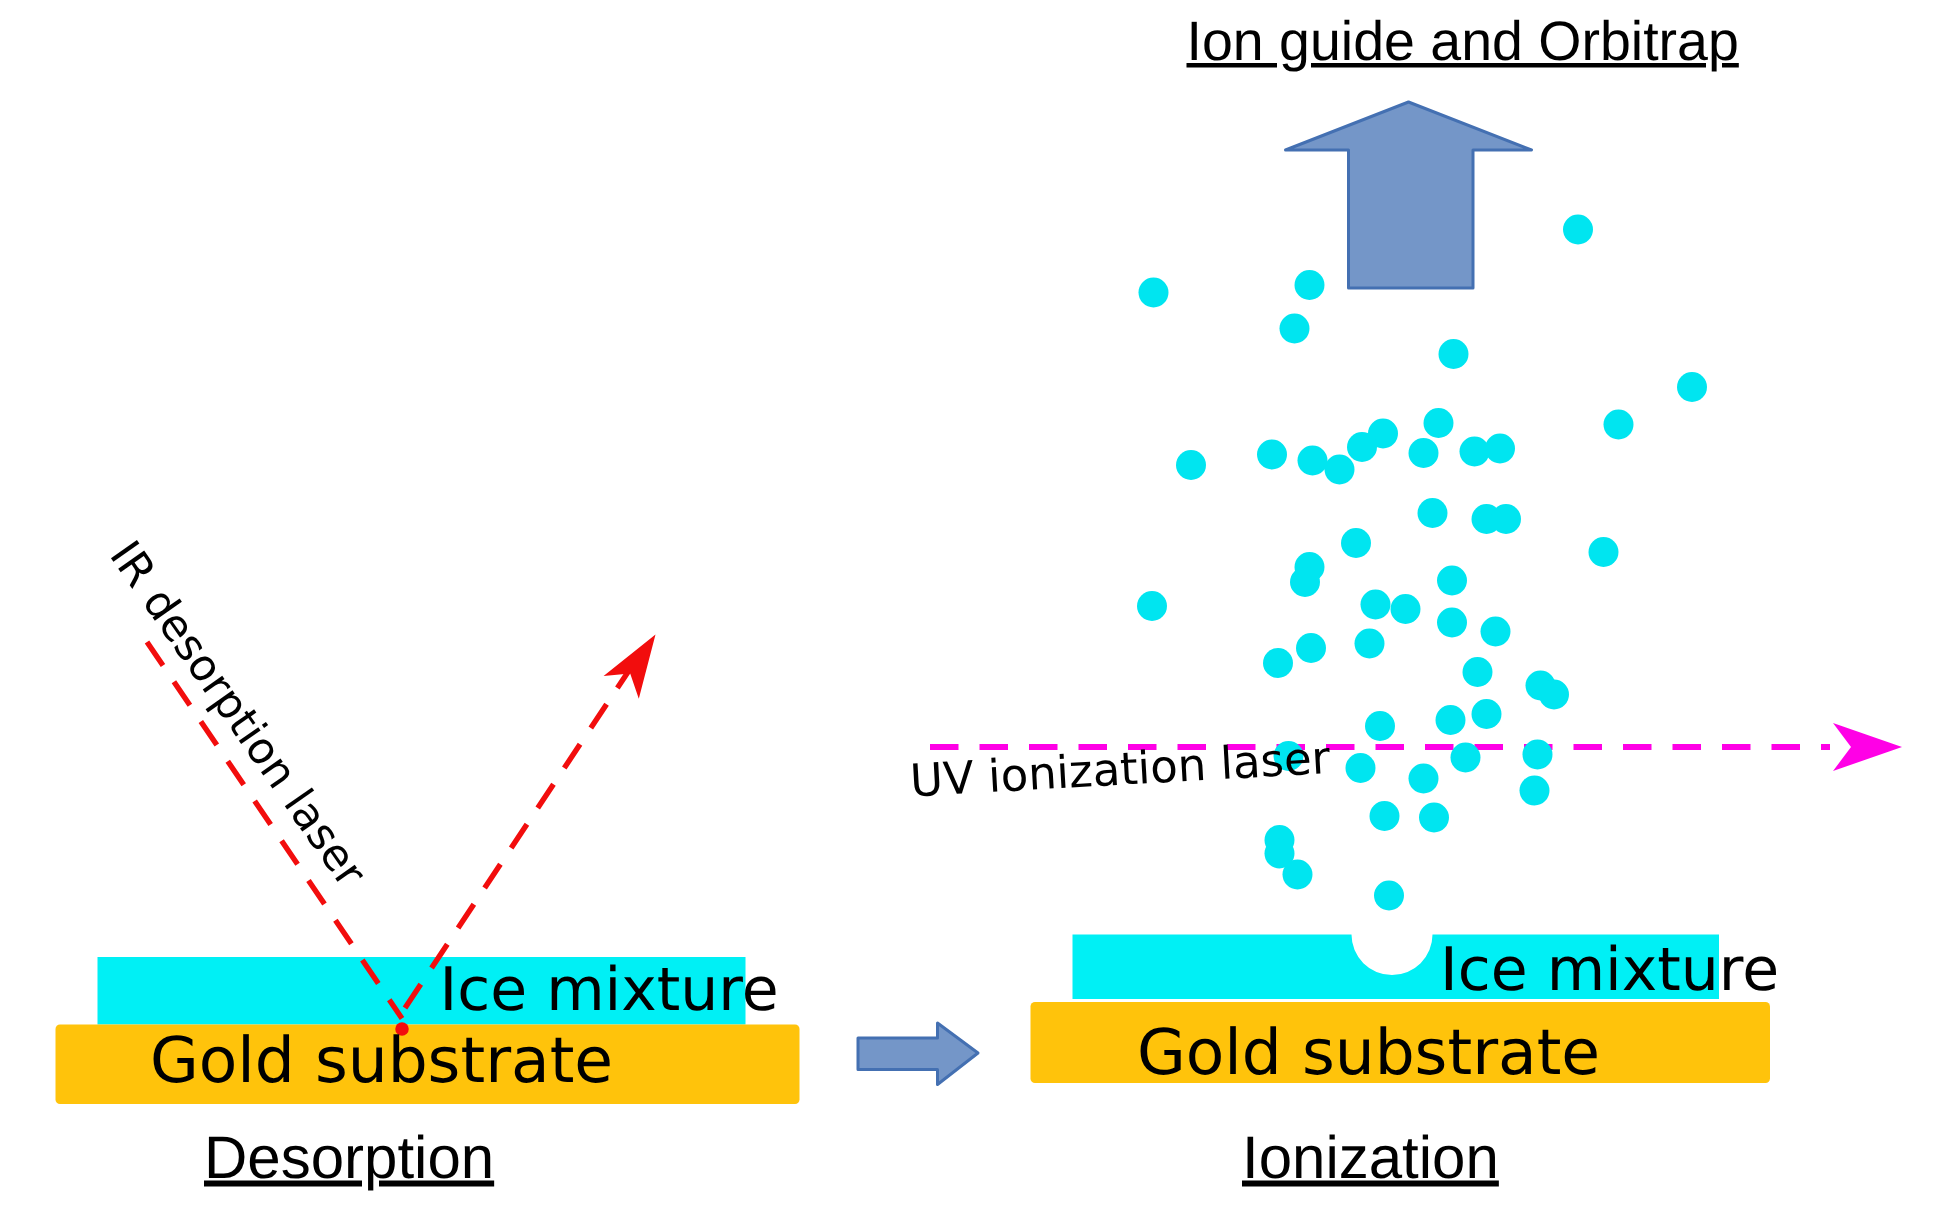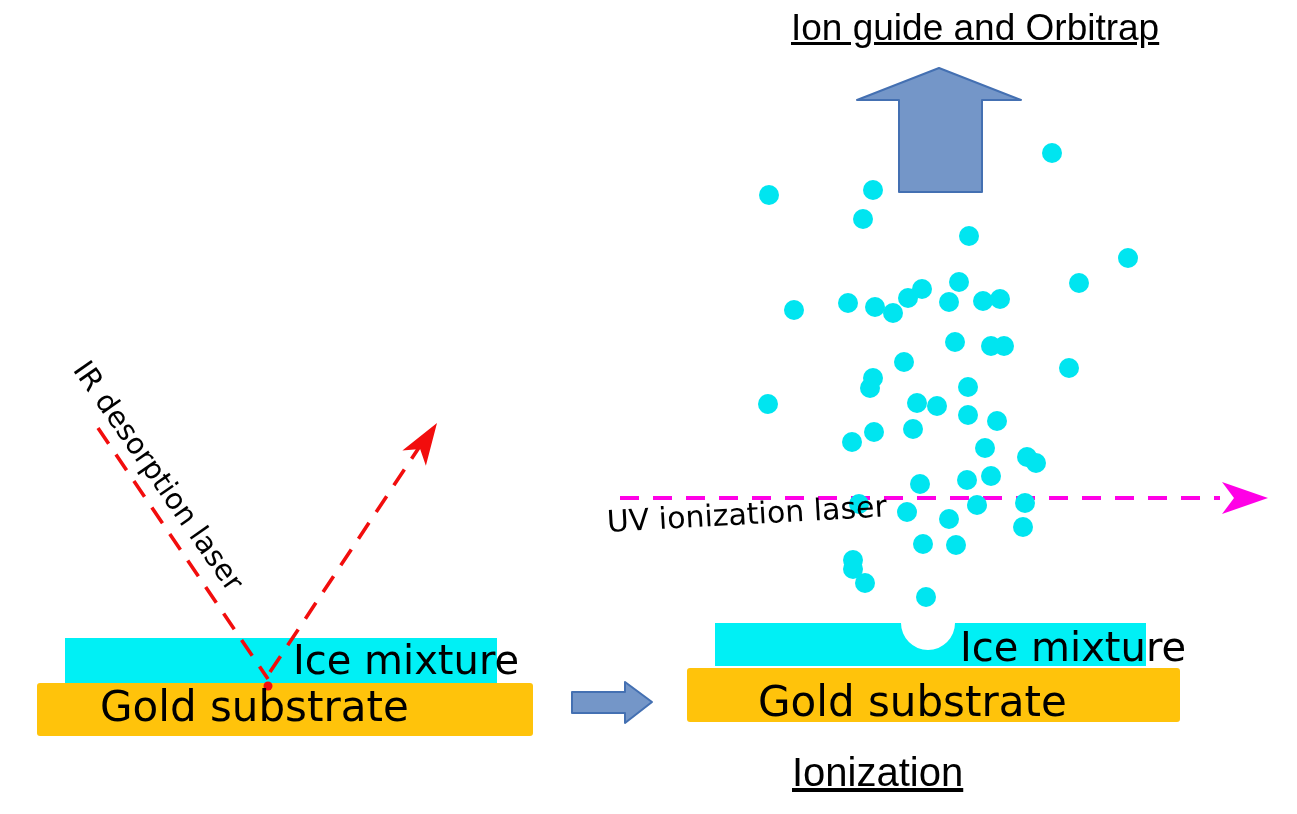--- a/index.html
+++ b/index.html
@@ -38,21 +38,21 @@
     font-size:30px;
     transform:rotate(-3.2deg);
     transform-origin:0 0;
   }
   #ion-guide-label{left:791px;top:9px;font-size:37px;}
   #left-ice-label{left:293px;top:640px;font-size:40px;}
   #left-substrate-label{left:100px;top:686px;font-size:42px;}
   #right-ice-label{left:960px;top:627px;font-size:40px;}
   #right-substrate-label{left:758px;top:681px;font-size:42px;}
   #desorption-caption{left:136px;top:752px;font-size:40px;}
-  #ionization-caption{left:792px;top:752px;font-size:40px;}
+  #ionization-caption{left:828px;top:752px;font-size:40px;}
 </style>
 </head>
 <body>
 
 <div id="canvas">
 
   <svg id="shapes" viewBox="0 0 1297 814" xmlns="http://www.w3.org/2000/svg">
 
     <rect class="ice-shape" x="65" y="638" width="432" height="45"></rect>
     <rect class="gold-shape" x="37" y="683" width="496" height="53" rx="3"></rect>
@@ -123,19 +123,20 @@
       </g>
 
     <polygon class="block-arrow" points="572,692 625,692 625,682 652,702 625,723 625,713 572,713"></polygon>
 
     <polygon class="block-arrow" points="939,68 1021,100 982,100 982,192 899,192 899,100 857,100"></polygon>
   </svg>
 
   <div class="label sci" id="ir-laser-label">IR desorption laser</div>
   <div class="label sci" id="left-ice-label">Ice mixture</div>
   <div class="label sci" id="left-substrate-label">Gold substrate</div>
+  <div class="label cap" id="desorption-caption">Desorption</div>
 
   <div class="label cap" id="ion-guide-label">Ion guide and Orbitrap</div>
   <div class="label sci" id="uv-laser-label">UV ionization laser</div>
   <div class="label sci" id="right-ice-label">Ice mixture</div>
   <div class="label sci" id="right-substrate-label">Gold substrate</div>
   <div class="label cap" id="ionization-caption">Ionization</div>
 </div>
 
 </body></html>

